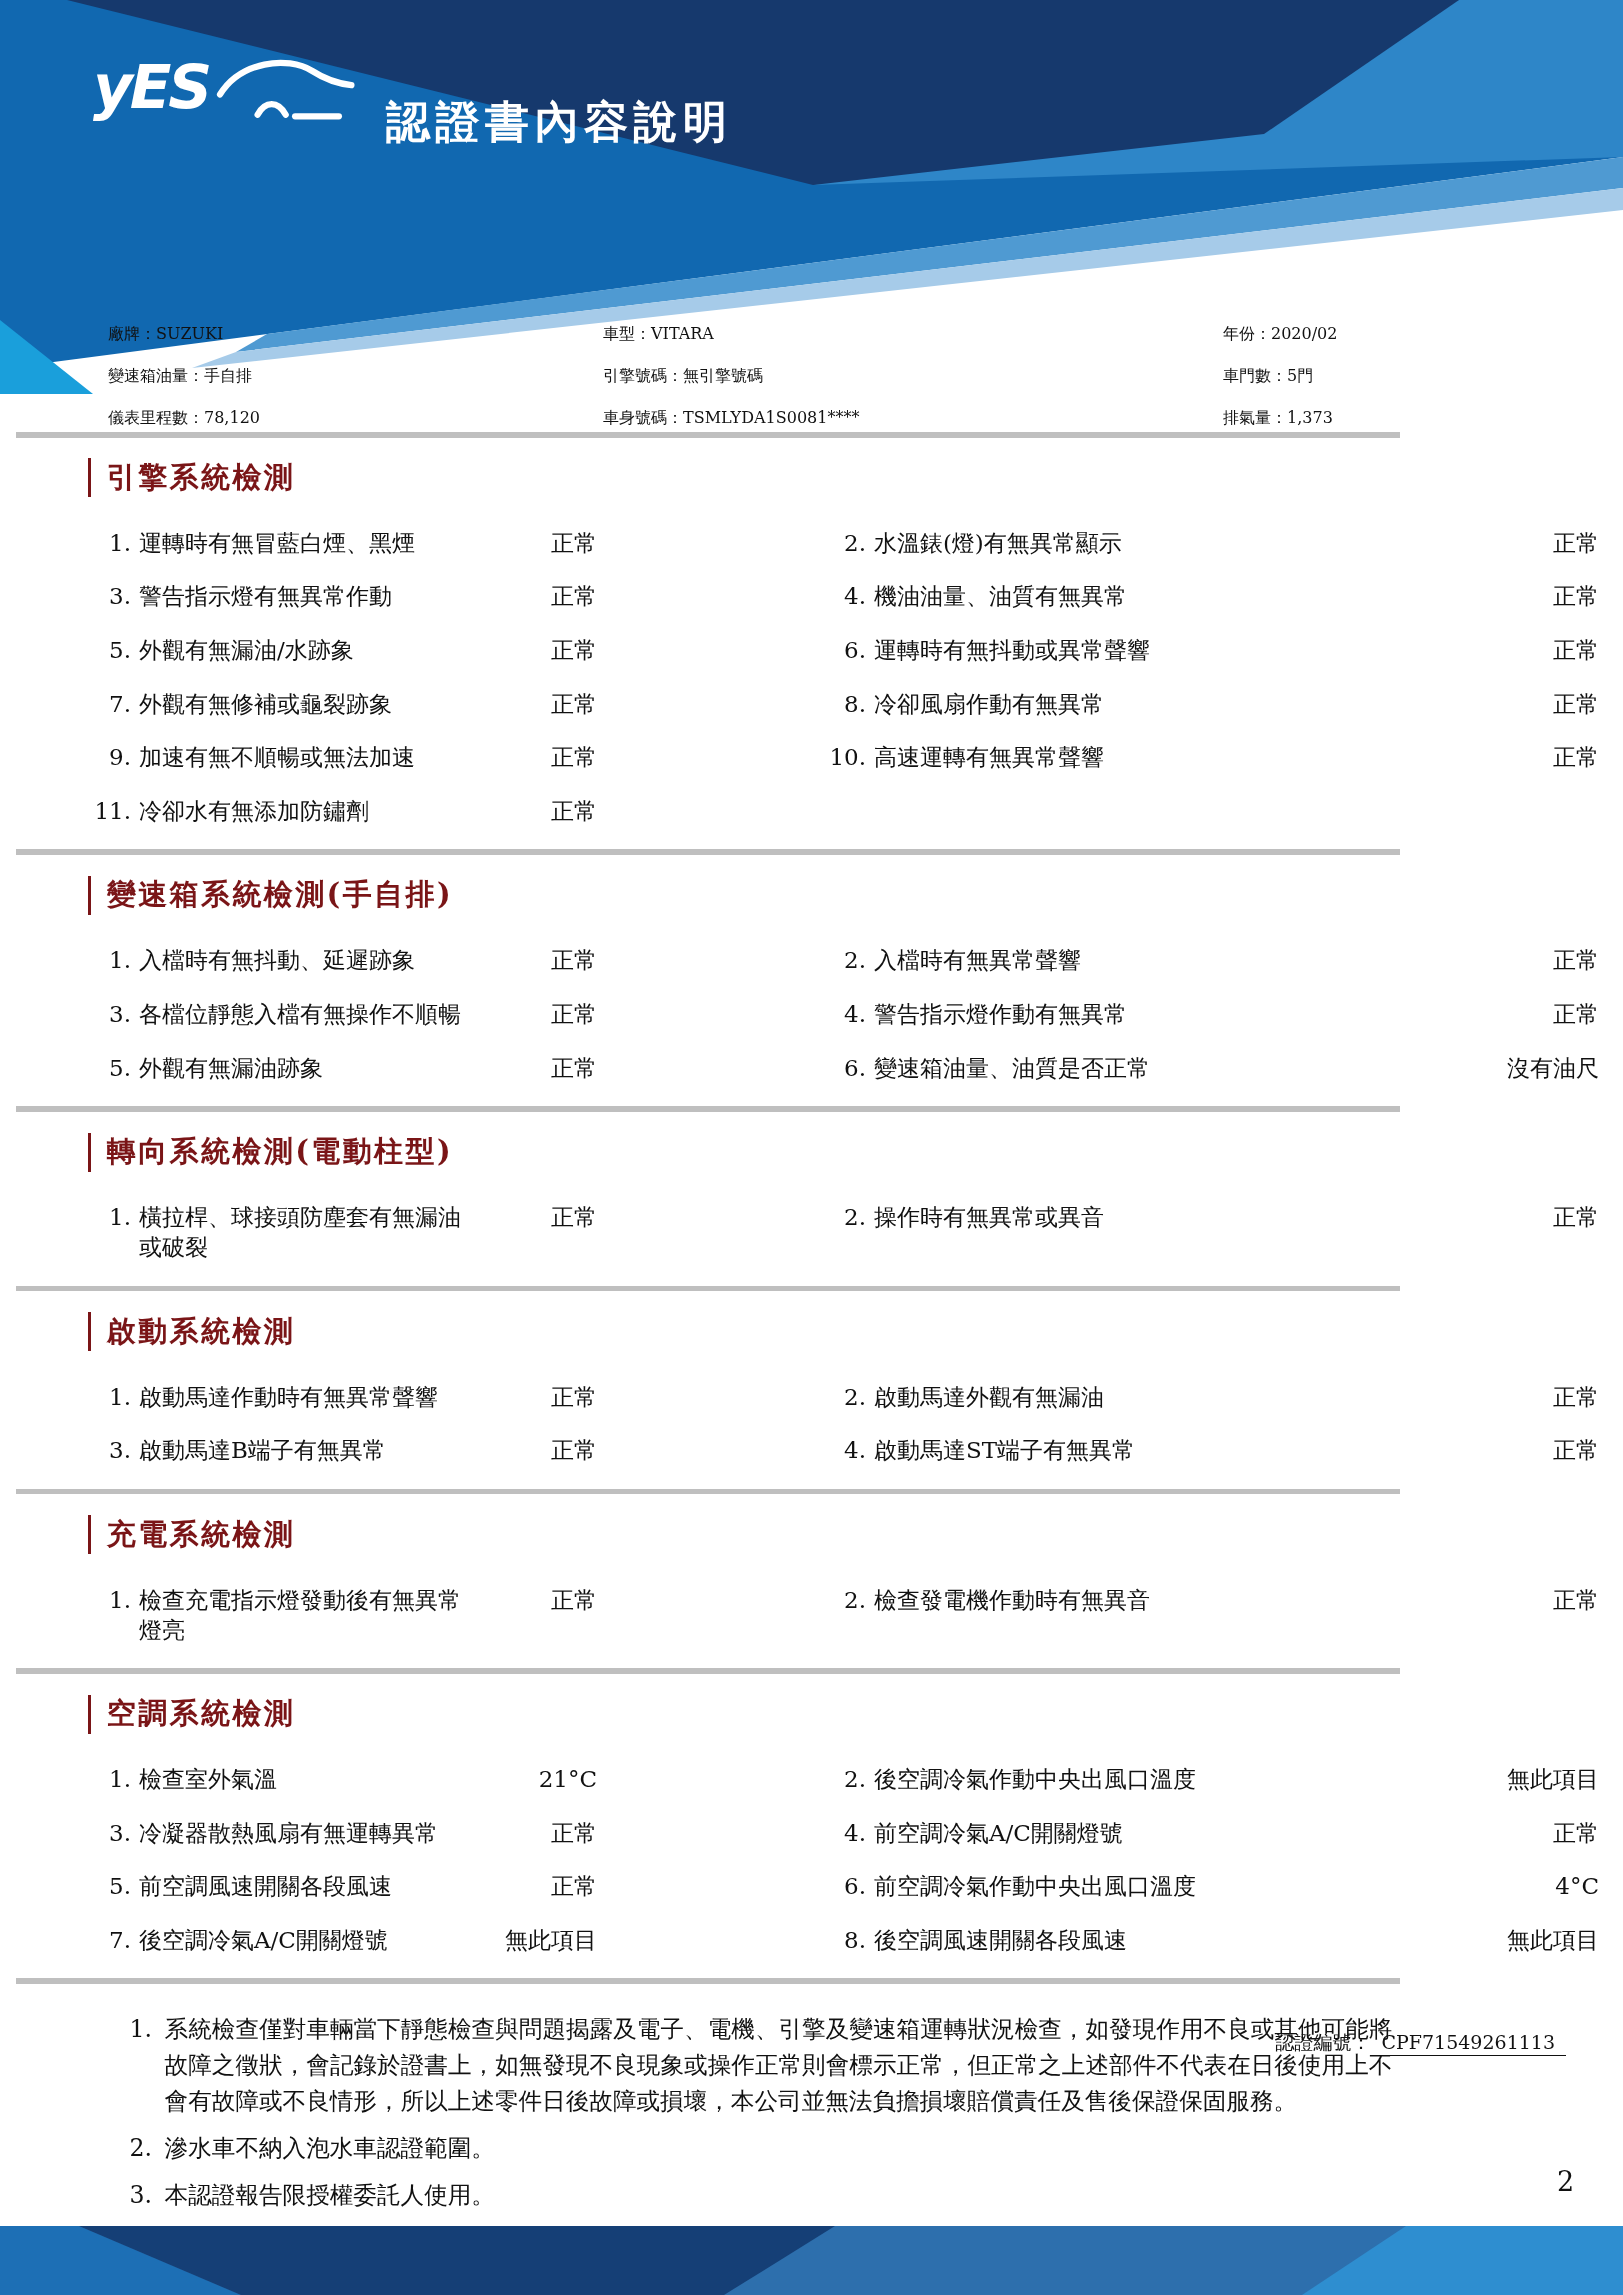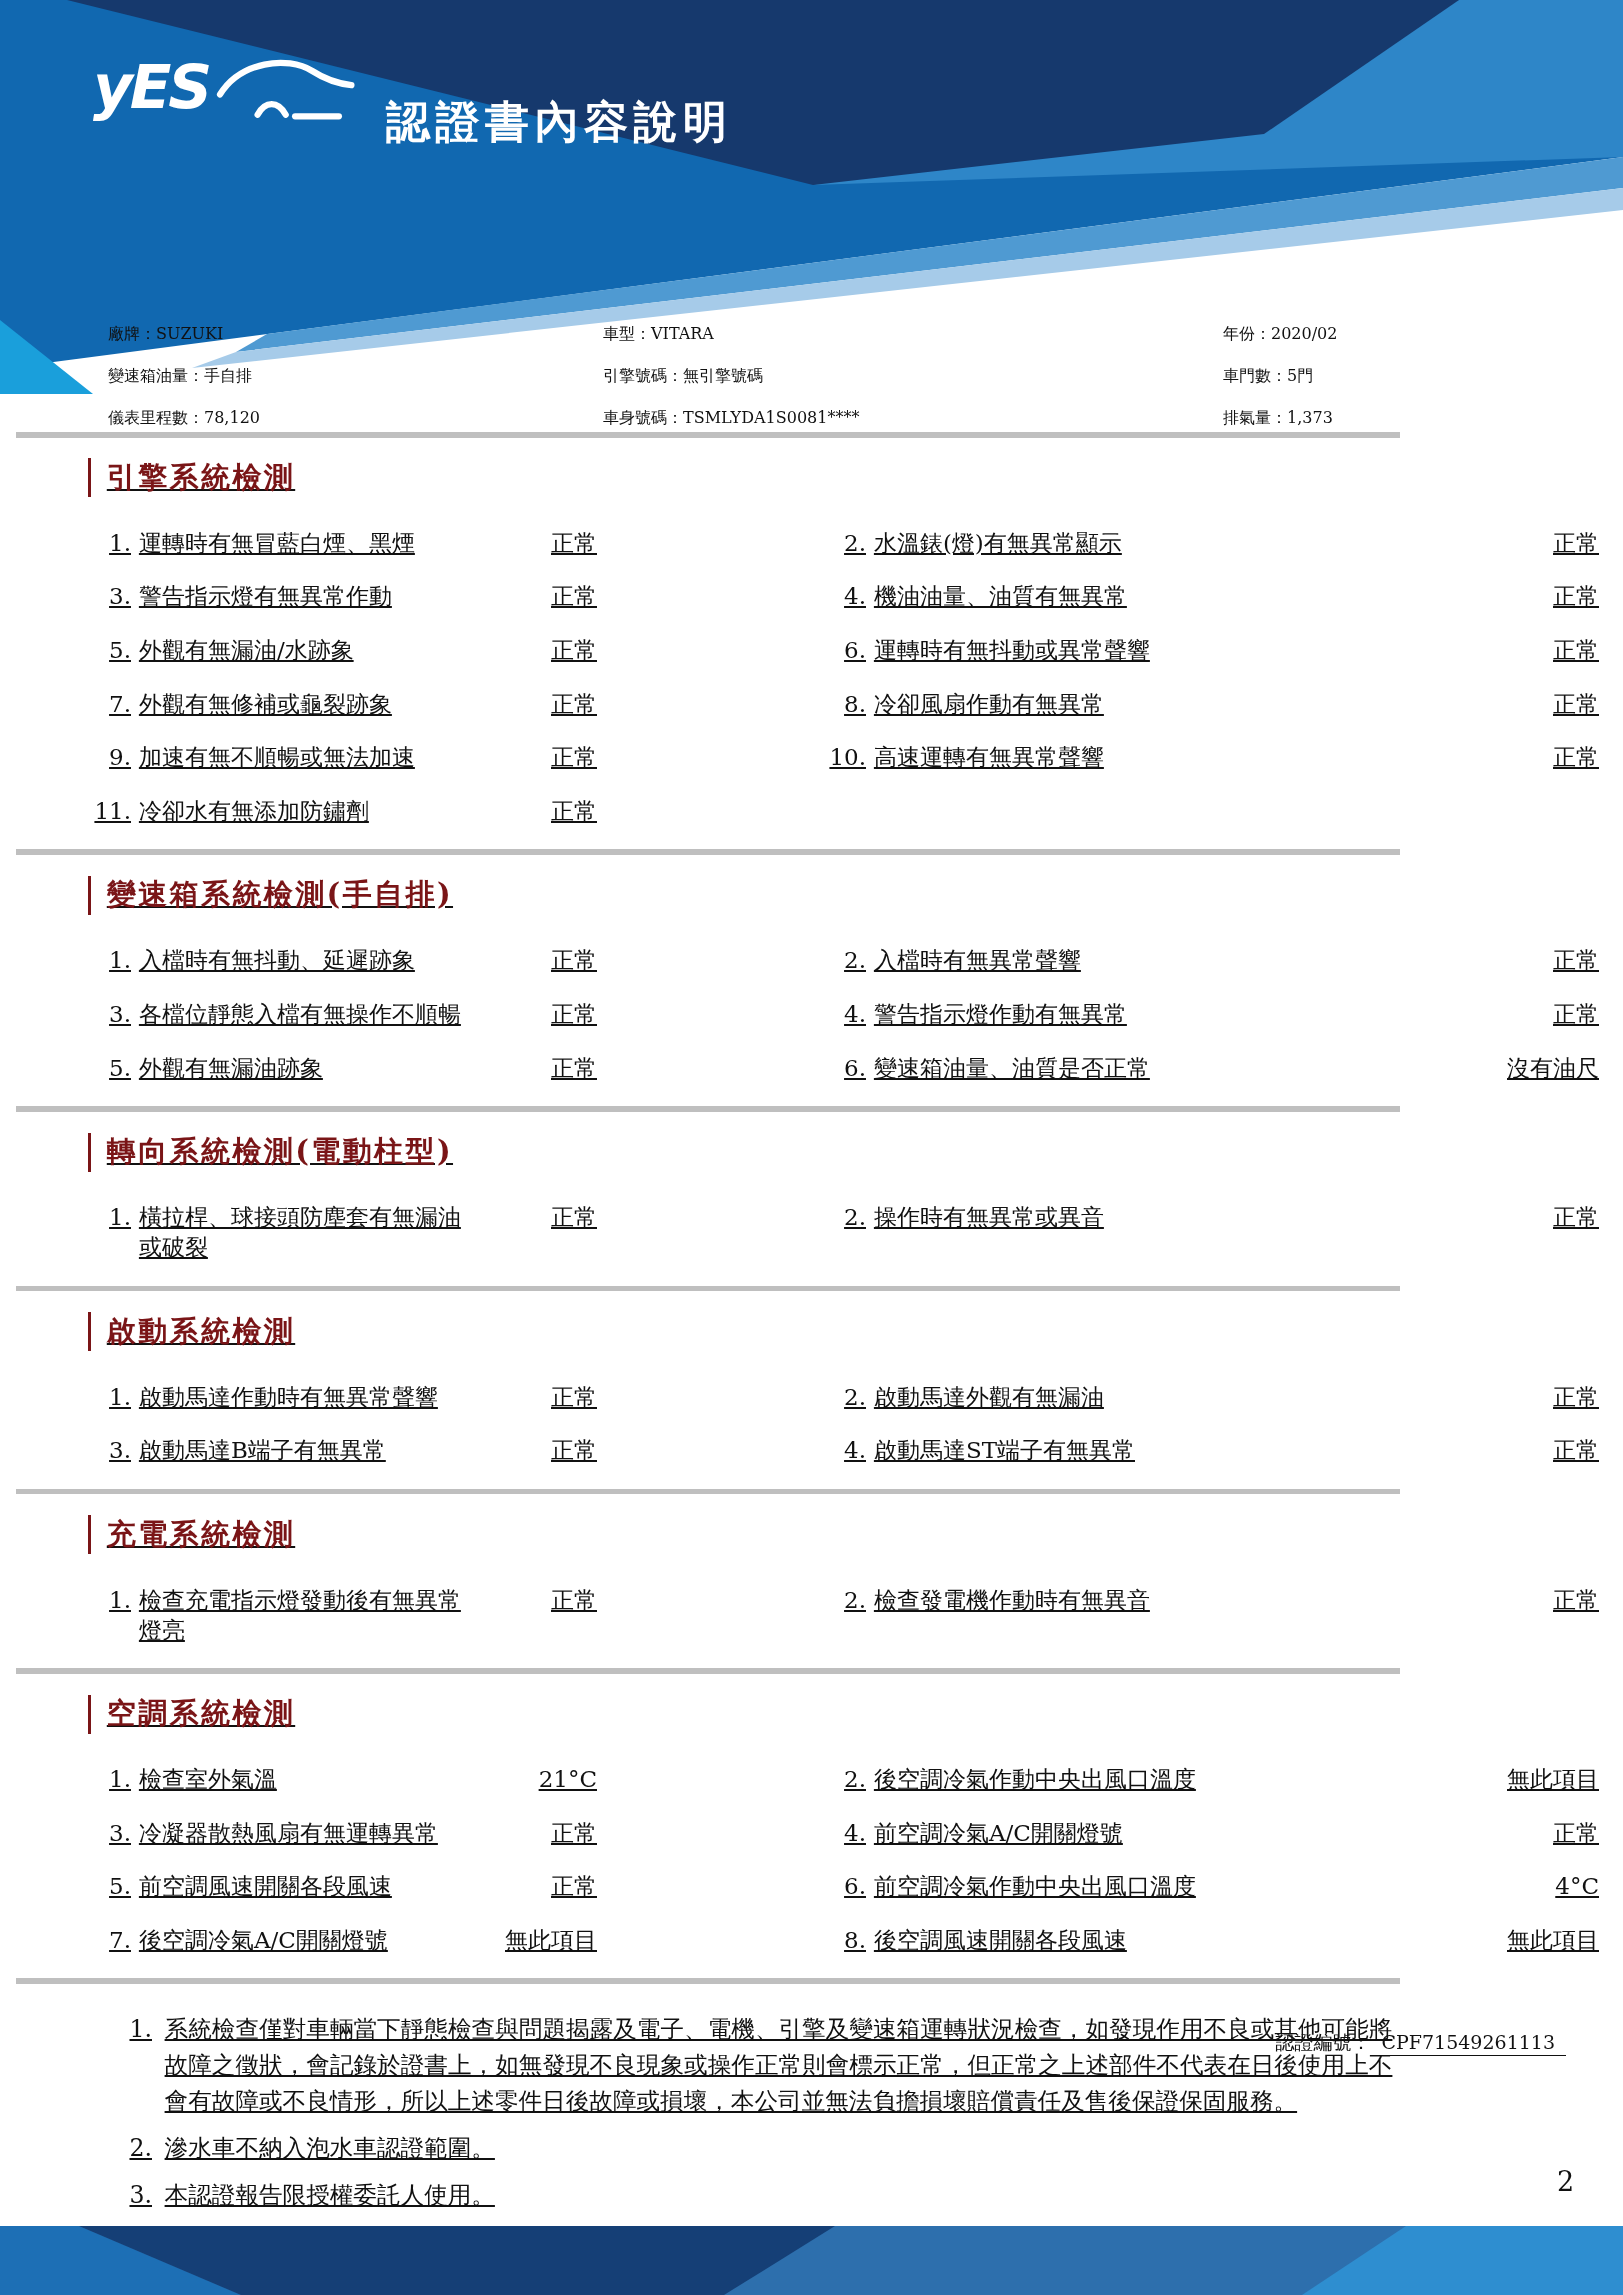--- a/index.html
+++ b/index.html
@@ -29,21 +29,21 @@
     font-weight:bold;font-size:44px;letter-spacing:5.5px;white-space:nowrap;
   }
   
   .info{
     position:absolute;top:320px;left:108px;z-index:2;
     display:grid;grid-template-columns:495px 620px 346px;row-gap:14px;
     font-size:16px;line-height:28px;
   }
   .info-cell{white-space:nowrap;}
   
-  .content{position:absolute;top:432px;left:0;width:1416px;z-index:2;text-decoration:underline;}
+  .content{position:absolute;top:432px;left:0;width:1416px;z-index:2;}
   .divider{height:5.5px;background:var(--divider);margin:0 15.7px;}
   .sec-title{display:flex;align-items:center;margin:20.4px 0 30px 88px;}
   .sec-bar{width:3.1px;height:39px;background:var(--maroon);margin-right:15.7px;flex:none;}
   .sec-title h2{
     margin:0;color:var(--maroon);font-size:29px;font-weight:600;letter-spacing:2.4px;
     font-family:"DejaVu Serif","Liberation Serif",serif;
   }
   .items{
     display:grid;grid-template-columns:507px 774px;column-gap:228px;row-gap:23.6px;
     padding:0 0 23.6px 90px;font-size:23px;

